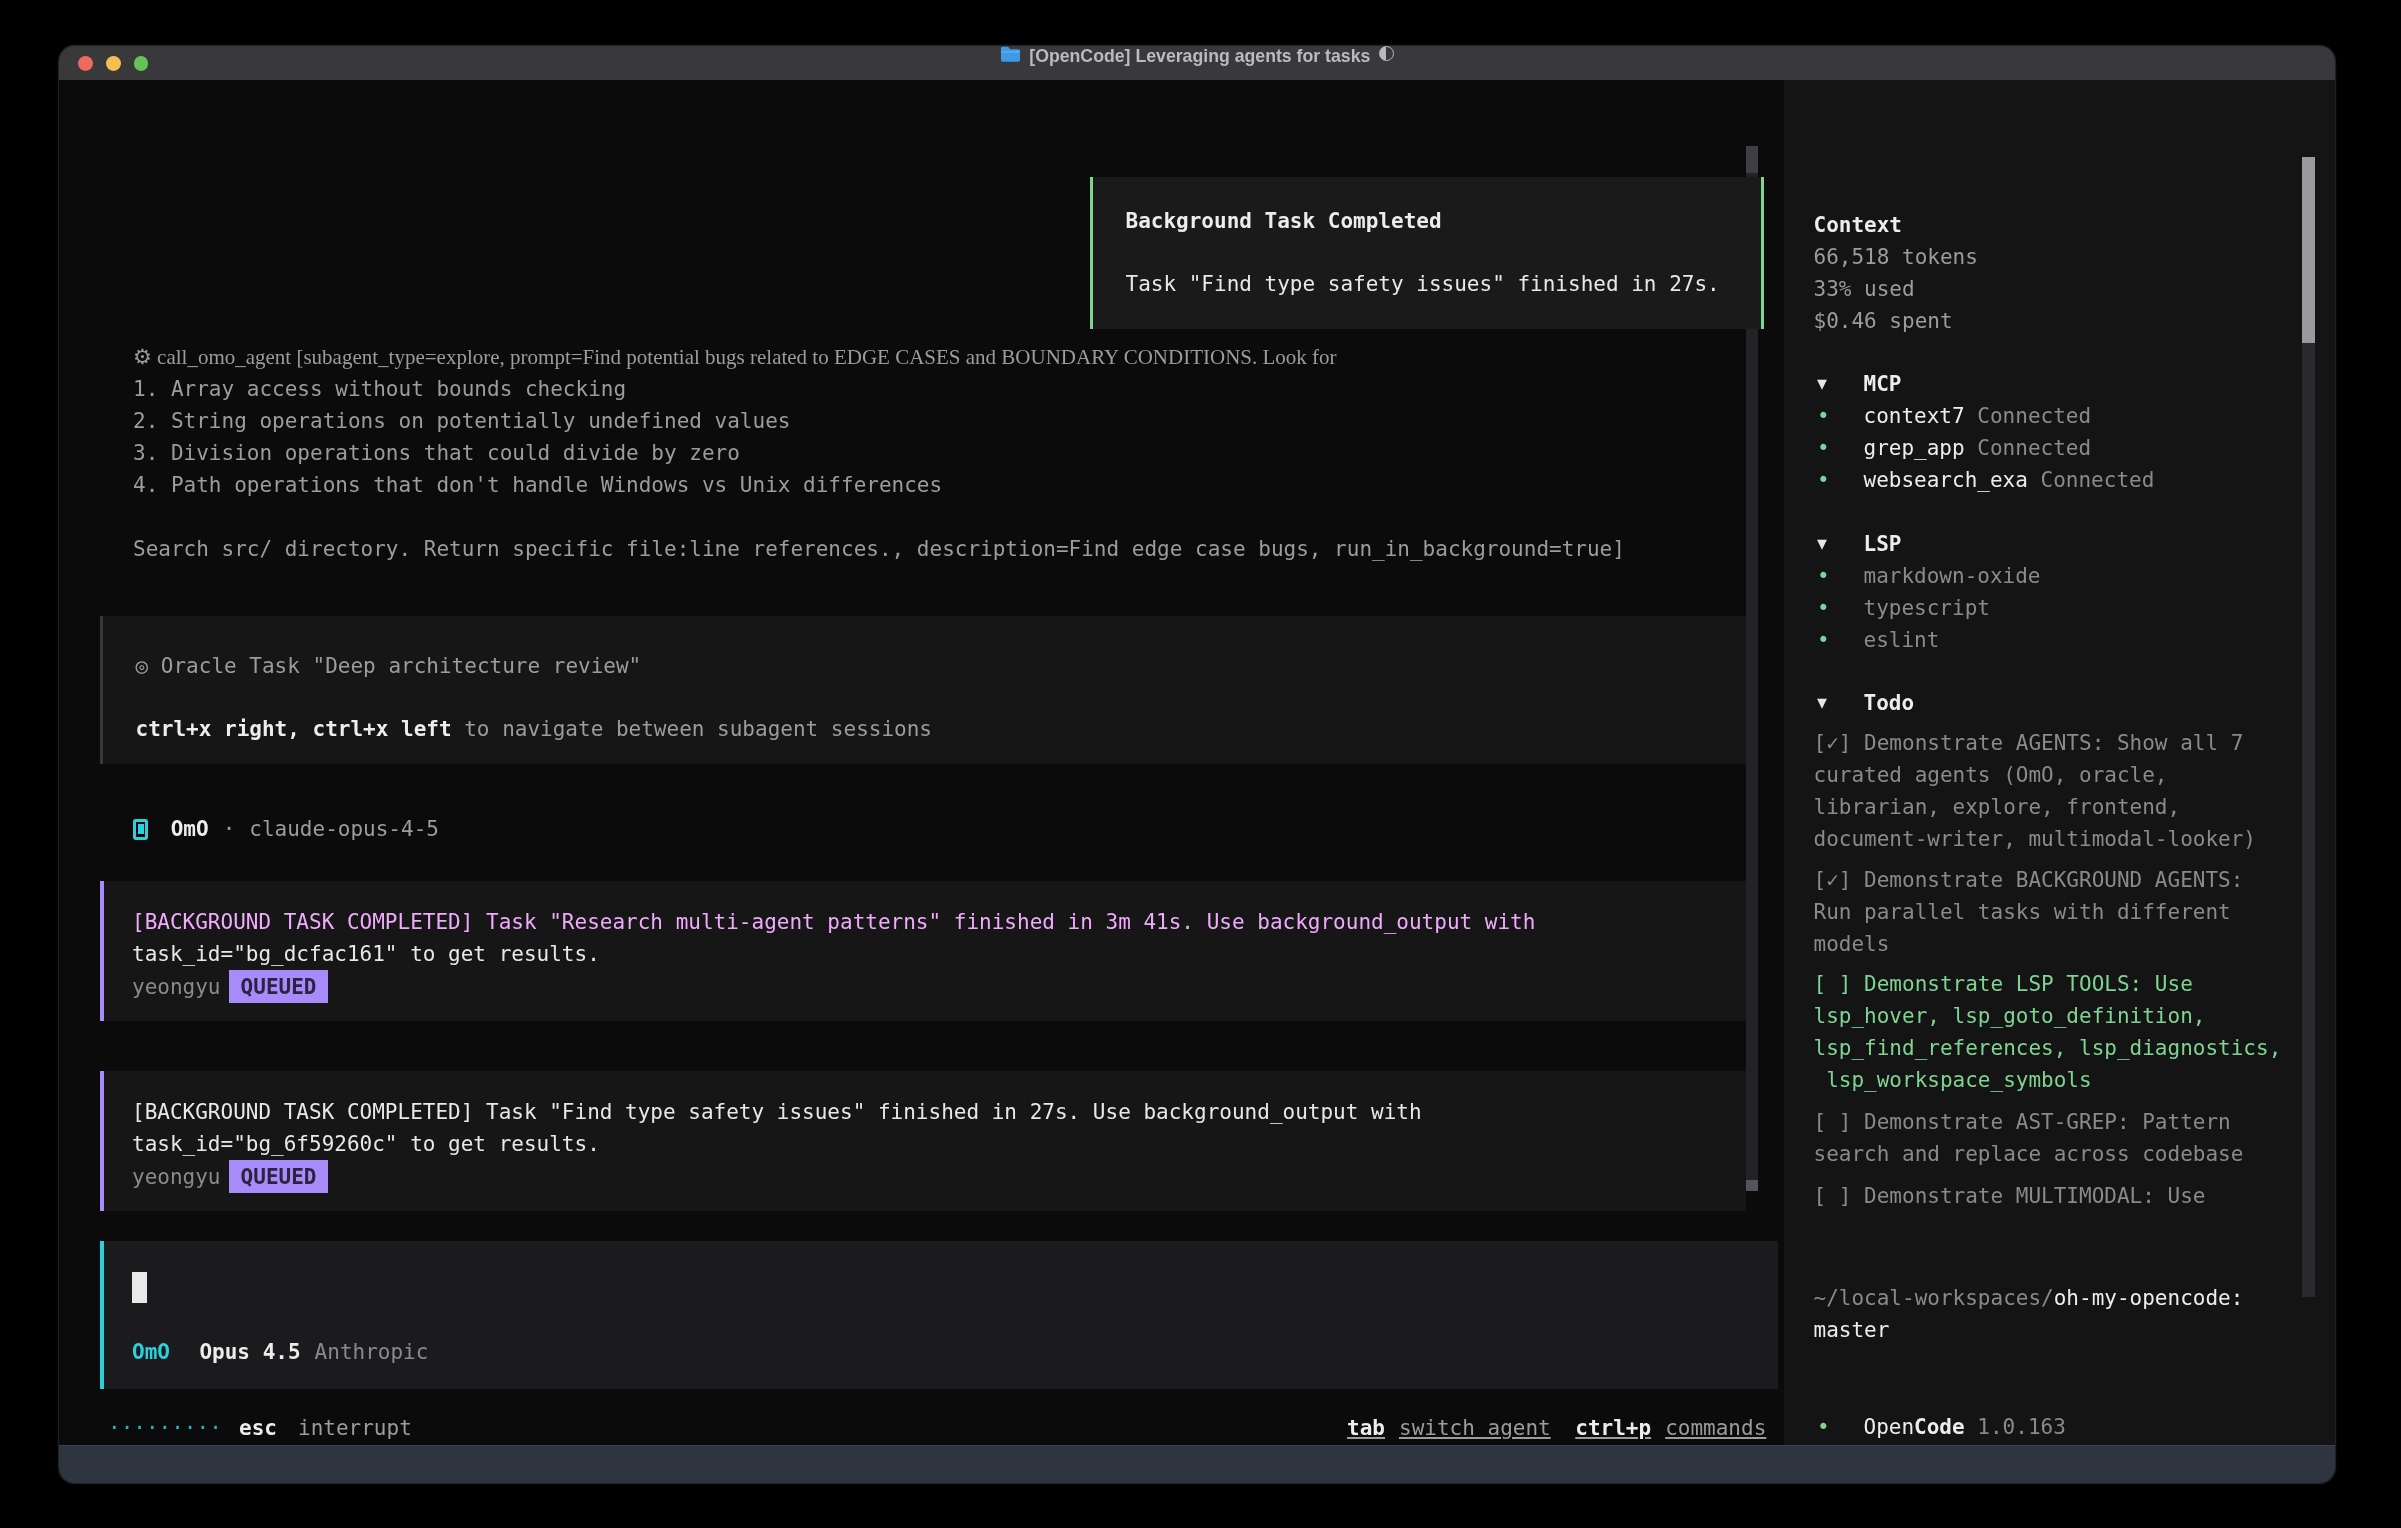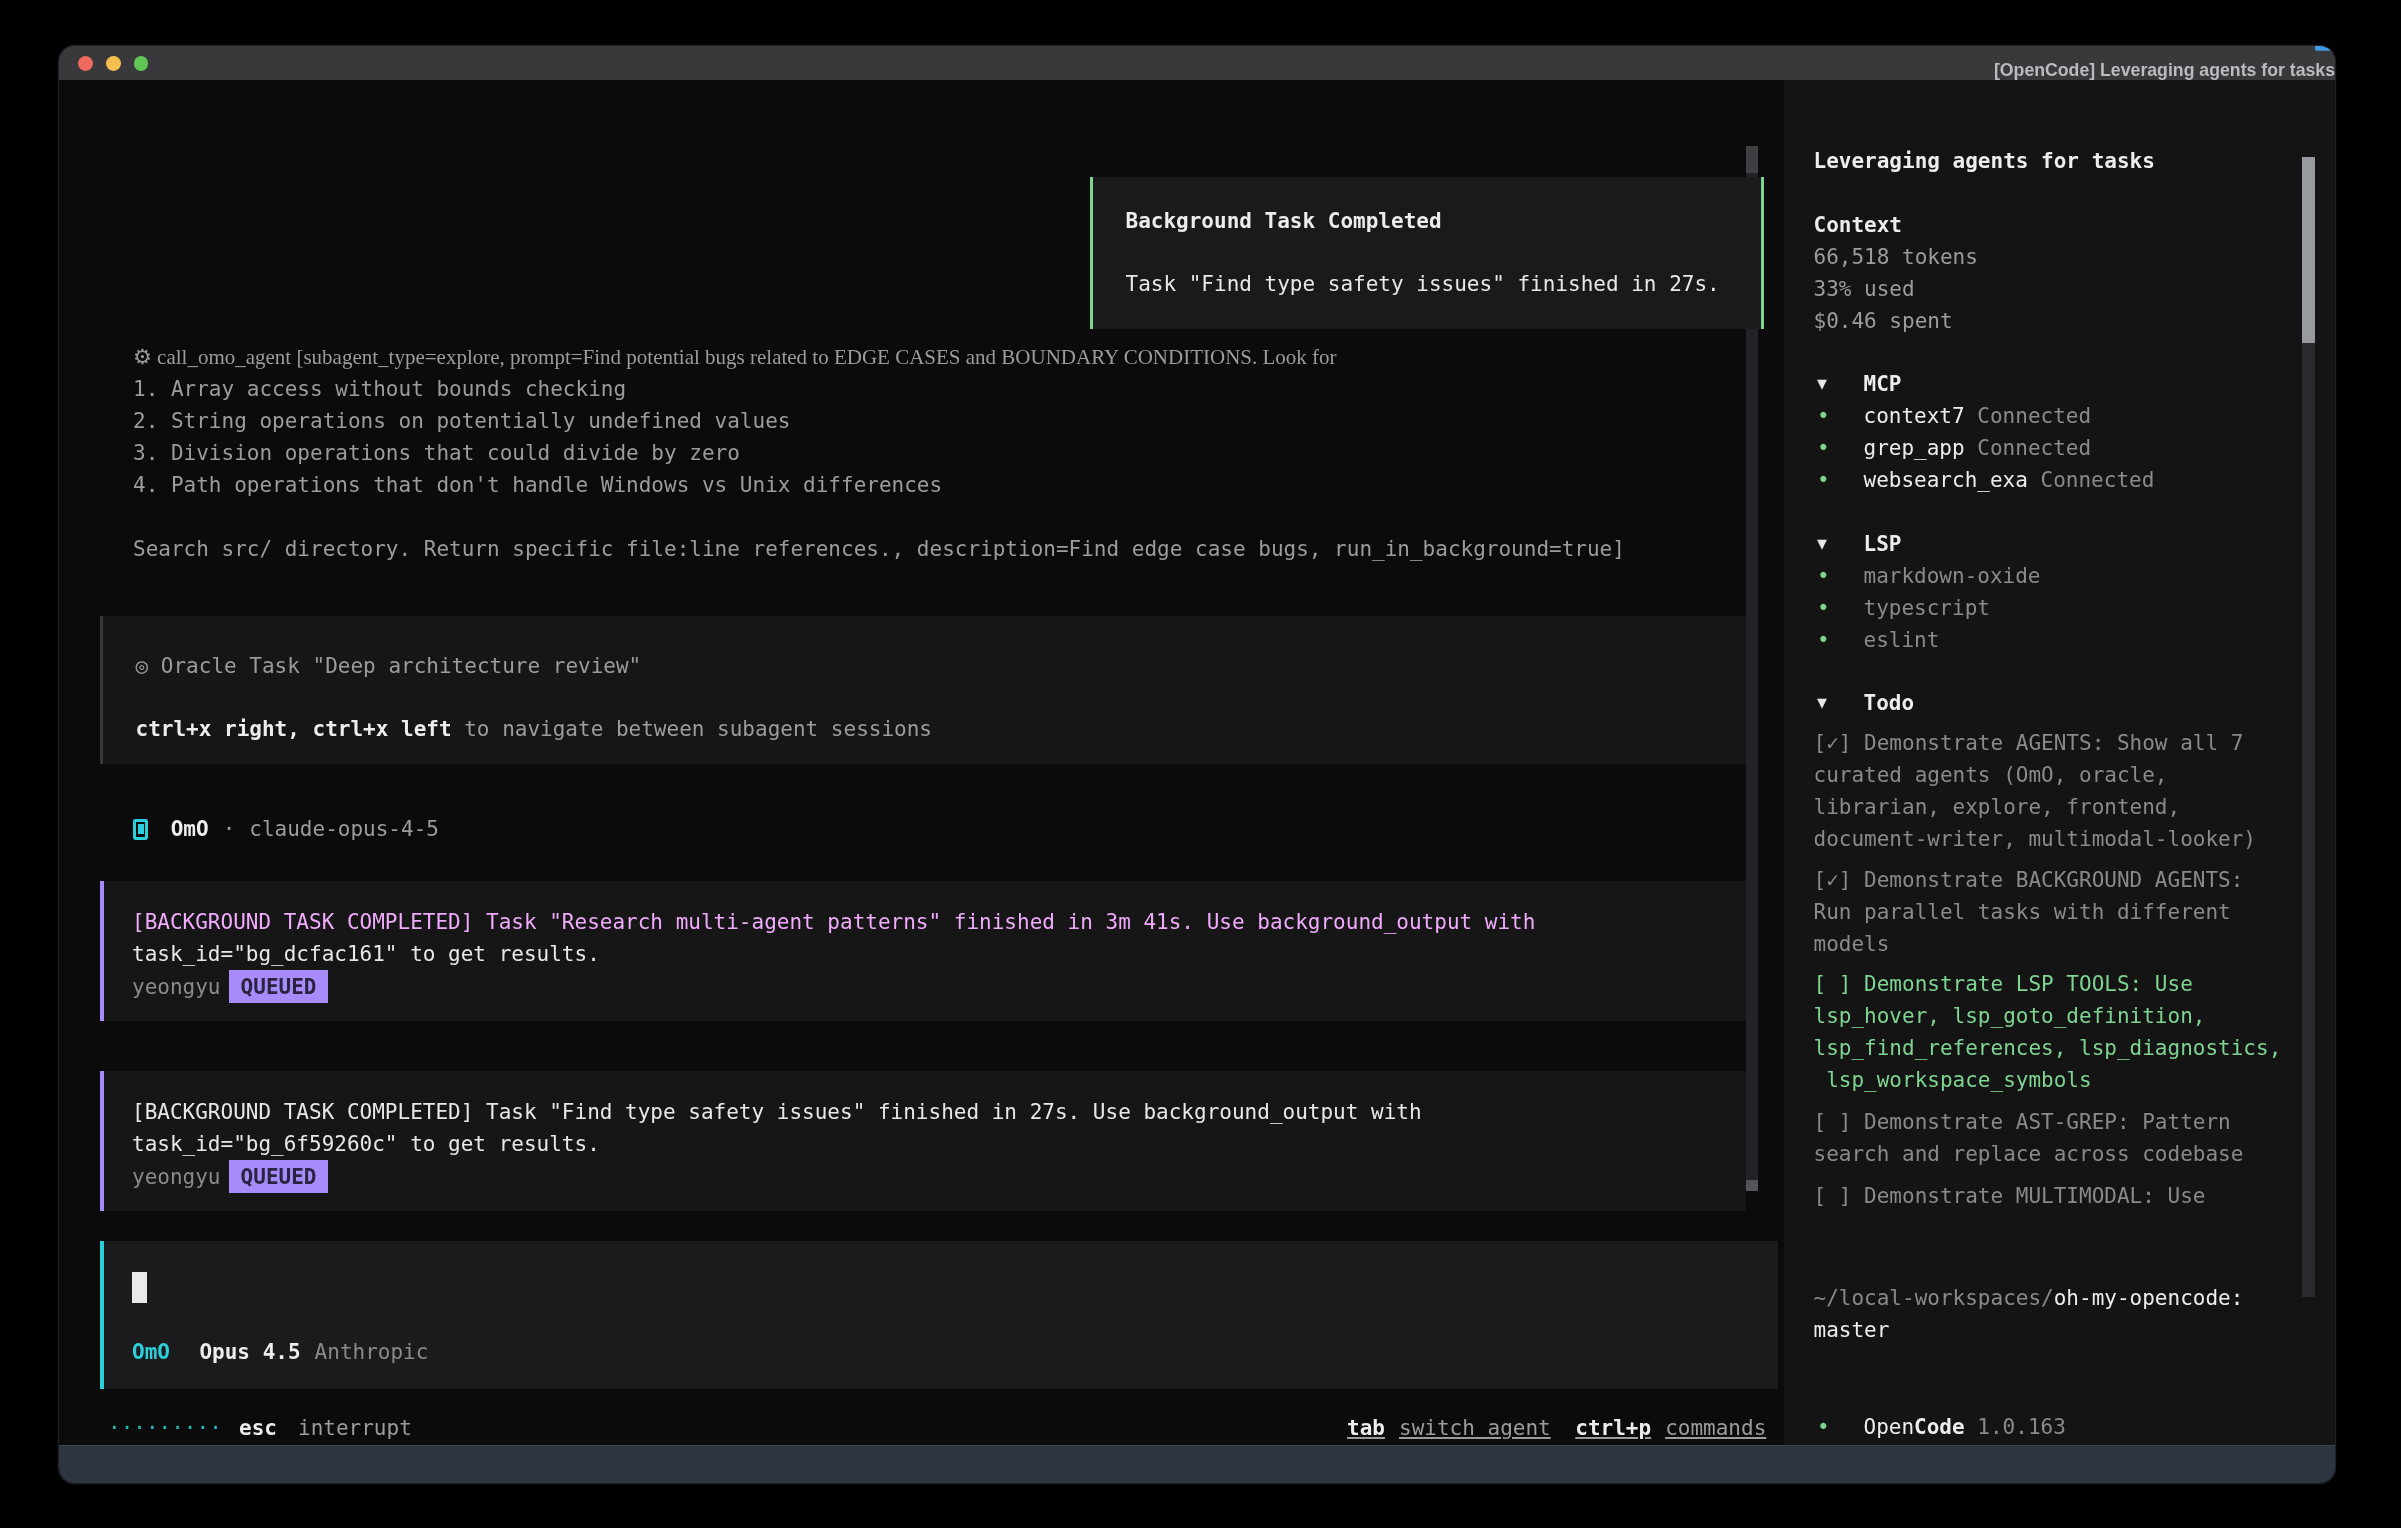--- a/index.html
+++ b/index.html
@@ -6,22 +6,22 @@
   .stage{position:relative;width:2401px;height:1528px;background:#000;overflow:hidden;
          font-family:"DejaVu Sans Mono",monospace;}
   .win{position:absolute;left:59px;top:46px;width:2276px;height:1437px;border-radius:15.4px;
        background:#0b0b0c;box-shadow:0 0 0 1.2px #1d2026,0 23.6px 53px rgba(0,0,0,.85);overflow:hidden;}
   
   .titlebar{position:absolute;left:0;top:0;right:0;height:34px;background:#39393b;
             border-bottom:1.2px solid #0a0a0a;}
   .lights{position:absolute;left:19px;top:10px;display:flex;gap:13px;}
   .light{width:14.8px;height:14.8px;border-radius:50%;}
   .light.red{background:#ec6a5e;} .light.yellow{background:#f4bf4f;} .light.green{background:#61c554;}
-  .titlewrap{position:absolute;left:0;right:0;top:0;height:34px;display:flex;align-items:flex-end;
-             justify-content:center;gap:8.3px;flex-direction:column;}
+  .titlewrap{position:absolute;left:0;right:0;top:0;height:34px;display:flex;align-items:flex-start;
+             justify-content:center;gap:8.3px;}
   .titletext{font-family:"Liberation Sans",sans-serif;font-weight:bold;font-size:17.7px;color:#b9bbc0;}
   .halfcircle{width:15.4px;height:15.4px;border-radius:50%;border:1.8px solid #b9bbc0;box-sizing:border-box;
               background:linear-gradient(90deg,#b9bbc0 50%,rgba(0,0,0,0) 50%);}
   .main{position:absolute;left:0;top:34px;width:1725px;height:1366px;background:#0b0b0c;}
   .sidebar{position:absolute;left:1725px;top:34px;width:551px;height:1366px;background:#141415;}
   .bottomchrome{position:absolute;left:0;bottom:0;right:0;height:37px;background:#2f3540;
                 border-top:1.2px solid #3a4150;border-radius:0 0 15.4px 15.4px;}
   
   .mono{font-size:21px;line-height:32px;color:#9c9c9e;}
   pre.mono{margin:0;white-space:pre;}
@@ -164,21 +164,20 @@
           <span class="bright bold">tab</span>
           <span>switch agent</span>
           <span class="bright bold" style="margin-left:10.6px;">ctrl+p</span>
           <span>commands</span>
         </span>
       </div>
     </div>
 
     <div class="sidebar mono">
 
-      <div class="sb-block bright bold" style="top:65px;">Leveraging agents for tasks</div>
 
       <div class="sb-block" style="top:129px;">
         <div class="bright bold">Context</div>
         <pre class="mono">66,518 tokens
 33% used
 $0.46 spent</pre>
       </div>
 
       <div class="sb-block" style="top:288px;">
         <div class="srow">

